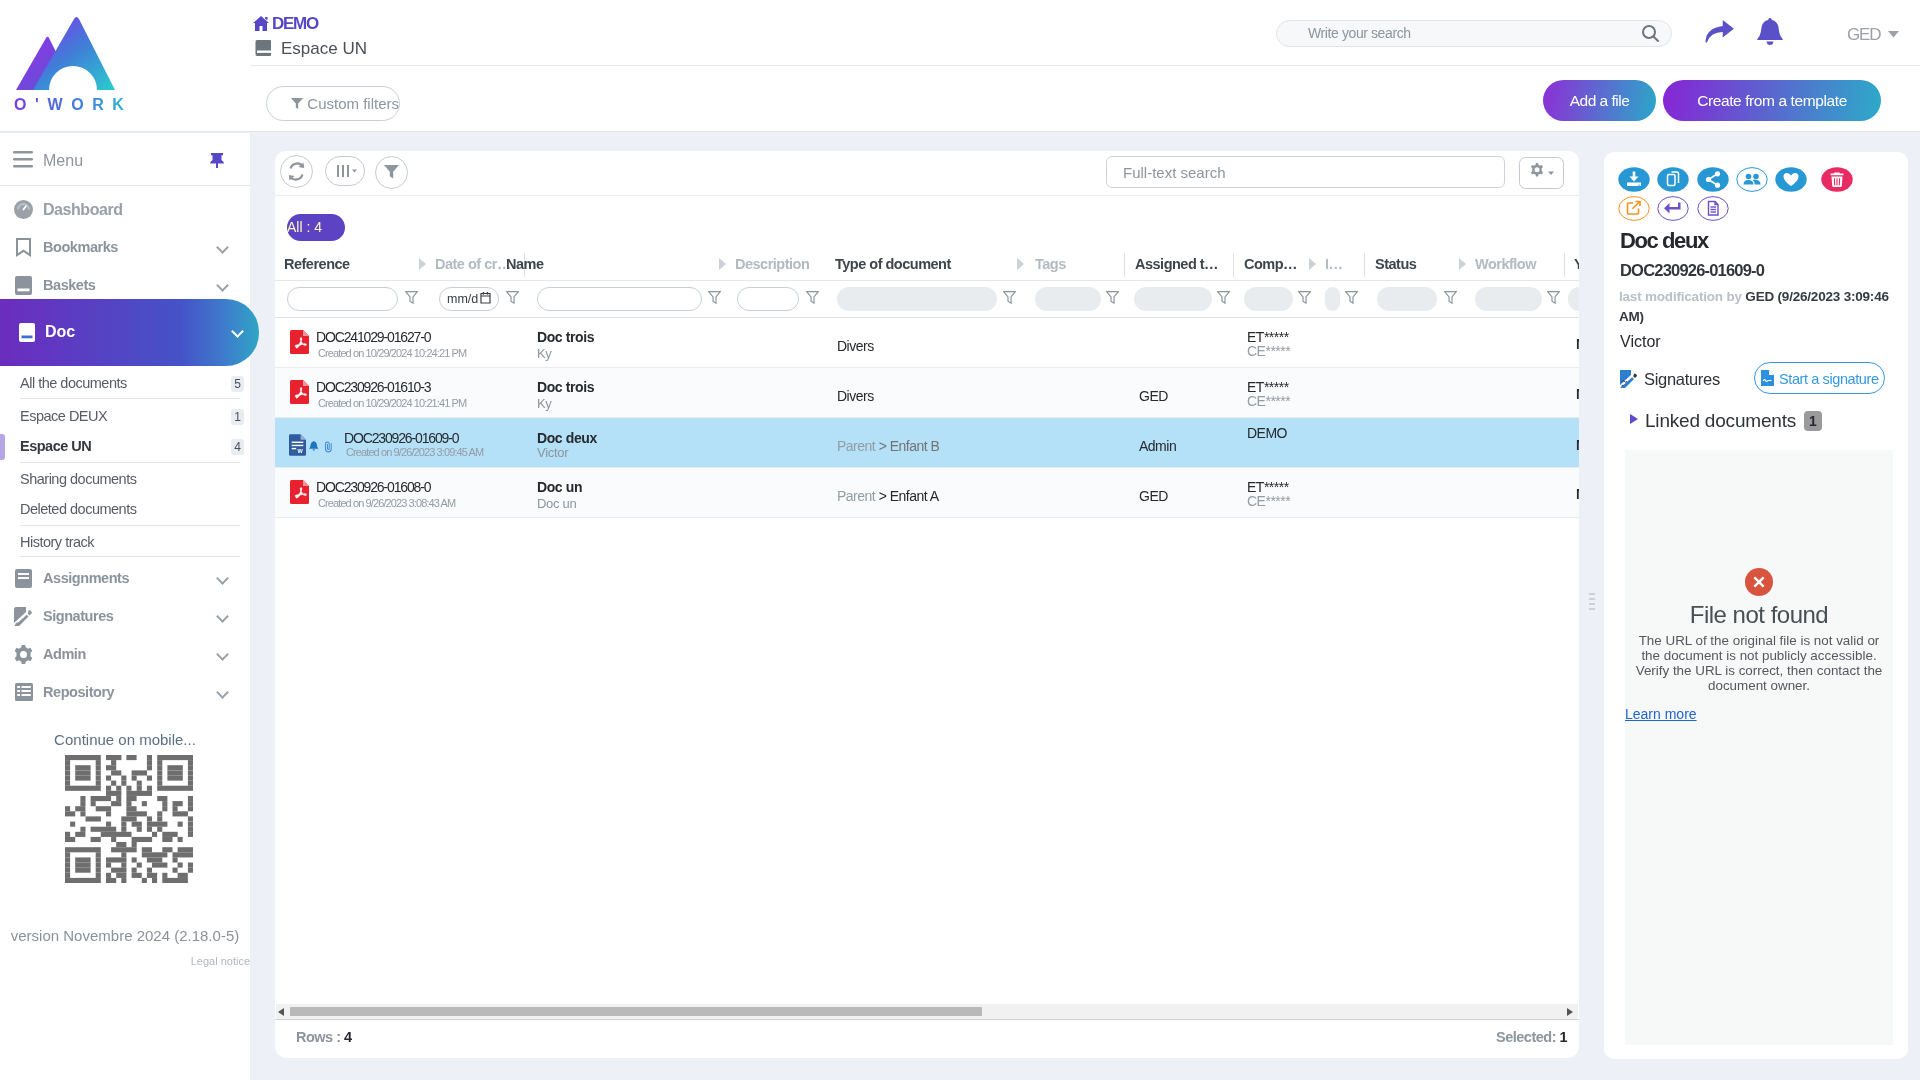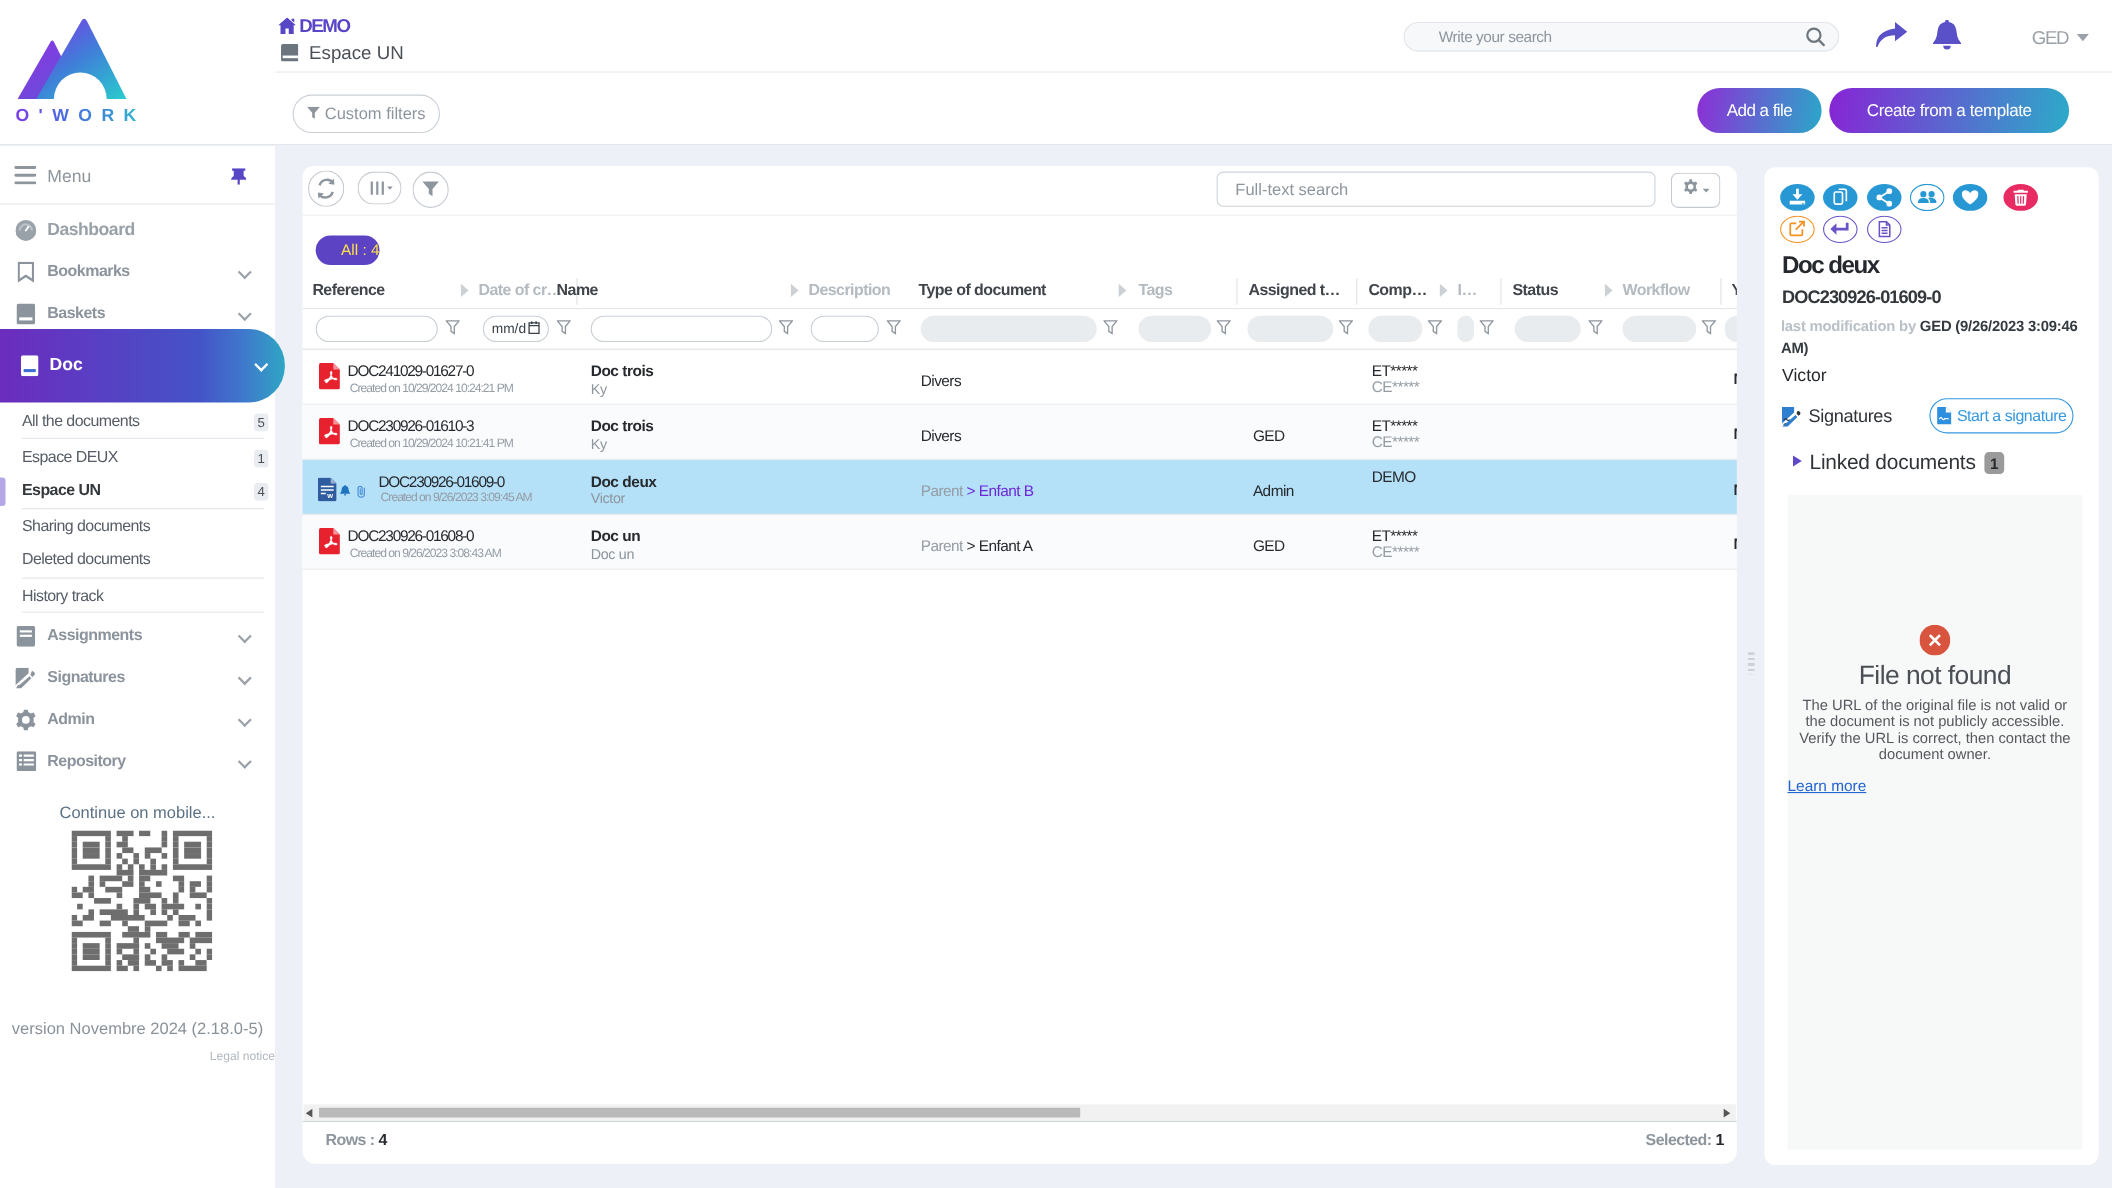--- a/index.html
+++ b/index.html
@@ -3,41 +3,41 @@
 <meta charset="utf-8">
 <style>
 *{margin:0;padding:0;box-sizing:border-box;}
 html,body{width:1920px;height:1080px;overflow:hidden;}
 body{background:#edf0f6;font-family:"Liberation Sans",sans-serif;position:relative;}
 .abs{position:absolute;}
 .hdr{left:0;top:0;width:1920px;height:132px;background:#fff;border-bottom:1px solid #e2e6ea;}
 .hline{left:250px;top:65px;width:1670px;height:1px;background:#e6e9ed;}
 .demo{left:272px;top:14px;font-size:17px;letter-spacing:-1.3px;font-weight:bold;color:#5746c6;}
 .espun{left:281px;top:39px;font-size:17px;color:#4a5056;}
-.chip{left:266px;top:86px;width:134px;height:35px;border:1px solid #c9cfd5;border-radius:18px;color:#8d959d;font-size:15px;line-height:33px;text-align:center;background:#fff;}
+.chip{left:266px;top:86px;width:134px;height:35px;border:1px solid #c9cfd5;border-radius:18px;color:#8d959d;font-size:15px;line-height:33px;text-align:right;background:#fff;}
 .search{left:1276px;top:20px;width:396px;height:27px;background:#f6f8fa;border:1px solid #e1e5e9;border-radius:14px;color:#8d959d;font-size:14px;letter-spacing:-0.4px;line-height:25px;padding-left:31px;}
 .ged{left:1847px;top:25px;font-size:17px;letter-spacing:-1.2px;color:#9aa1a8;}
 .btn1{left:1543px;top:80px;width:113px;height:41px;border-radius:21px;background:linear-gradient(100deg,#8d2ed6,#2aa8c9);color:#fff;font-size:15.5px;letter-spacing:-0.5px;text-align:center;line-height:41px;}
 .btn2{left:1663px;top:80px;width:218px;height:41px;border-radius:21px;background:linear-gradient(100deg,#8724d5,#2cabc9);color:#fff;font-size:15.5px;letter-spacing:-0.4px;text-align:center;line-height:41px;}
 .sbar{left:0;top:133px;width:250px;height:947px;background:#fff;}
 .menurow{left:0;top:133px;width:250px;height:53px;background:#fff;border-bottom:1px solid #e4e7eb;}
 .menutxt{left:43px;top:152px;font-size:16px;color:#8d959d;}
 .mitem{font-size:14.5px;letter-spacing:-0.45px;font-weight:bold;color:#8b939c;}
 .sitem{font-size:14.5px;letter-spacing:-0.5px;color:#565d66;}
 .badge{width:13px;height:16px;background:#e9ecf1;border-radius:3px;color:#4a5056;font-size:12px;text-align:center;line-height:16px;font-weight:normal;}
 .chev{width:9px;height:9px;border-right:2px solid #9aa1a8;border-bottom:2px solid #9aa1a8;transform:rotate(45deg);}
 .docpill{left:0;top:299px;width:259px;height:67px;background:linear-gradient(90deg,#6c2cbe,#4453c8 70%,#3f7acc 86%,#2fa6c4);border-radius:0 33px 33px 0;}
 .indicator{left:0;top:434px;width:5px;height:26px;background:#b5a6e6;border-radius:0 3px 3px 0;}
 .qrlabel{left:0;top:731px;width:250px;text-align:center;font-size:15px;color:#5b7083;}
 .version{left:0;top:927px;width:250px;text-align:center;font-size:15px;color:#8a9299;}
 .legal{left:0;top:955px;width:250px;text-align:right;font-size:11px;color:#b0b7bd;}
 .card{left:275px;top:151px;width:1304px;height:907px;background:#fff;border-radius:10px 10px 12px 12px;}
 .toolbrd{left:275px;top:195px;width:1304px;height:1px;background:#ebedf0;}
 .ftsearch{left:1106px;top:156px;width:399px;height:32px;border:1px solid #ced4da;border-radius:6px;color:#8d959d;font-size:15px;line-height:31px;padding-left:16px;background:#fff;}
-.allpill{left:287px;top:214px;width:58px;height:27px;background:#5c43c4;border-radius:14px;color:#fde047;font-size:14px;text-align:right;line-height:27px;}
+.allpill{left:287px;top:214px;width:58px;height:27px;background:#5c43c4;border-radius:14px;color:#fef9c3;font-size:14px;text-align:left;line-height:27px;}
 .th{font-size:14.5px;letter-spacing:-0.5px;font-weight:bold;color:#40454b;top:256px;}
 .thg{font-size:14.5px;letter-spacing:-0.5px;font-weight:bold;color:#b3bac0;top:256px;}
 .vsep{top:253px;width:1px;height:24px;background:#dde1e5;}
 .hbrd{left:275px;top:280px;width:1304px;height:1px;background:#e4e7ea;}
 .fbrd{left:275px;top:317px;width:1304px;height:1px;background:#dde1e5;}
 .fin{top:287px;height:24px;background:#fff;border:1px solid #c8cfd6;border-radius:12px;}
 .fing{top:287px;height:24px;background:#e9ecef;border-radius:12px;}
 .funnel{top:291px;}
 .row{left:275px;width:1304px;height:50px;}
 .rbrd{left:275px;width:1304px;height:1px;background:#e9ecef;}
@@ -353,21 +353,21 @@
 <svg class="abs" style="left:309px;top:440px" width="9.5" height="12" viewBox="0 0 13 14">
     <path d="M6.5 0 Q7.4 0 7.4 1 Q10.2 1.6 10.7 4.7 Q11 7.5 11.7 8.9 Q12.7 10.1 12.9 10.8 L0.1 10.8 Q0.3 10.1 1.3 8.9 Q2 7.5 2.3 4.7 Q2.8 1.6 5.6 1 Q5.6 0 6.5 0 Z M5 11.6 L8 11.6 Q7.8 13.4 6.5 13.4 Q5.2 13.4 5 11.6 Z" fill="#1f74c0"></path>
   </svg>
 <svg class="abs" style="left:323px;top:440px" width="10" height="13" viewBox="0 0 14 16">
     <path d="M11.5 4 L11.5 11.5 A 4 4 0 0 1 3.5 11.5 L3.5 4.5 A 2.6 2.6 0 0 1 8.7 4.5 L8.7 11 A 1.2 1.2 0 0 1 6.3 11 L6.3 5" fill="none" stroke="#4a90d9" stroke-width="1.5" stroke-linecap="round"></path>
   </svg>
 <div class="abs ref" style="left:344px;top:430px">DOC230926-01609-0</div>
 <div class="abs sub" style="left:346px;top:446px">Created on 9/26/2023 3:09:45 AM</div>
 <div class="abs nm" style="left:537px;top:430px">Doc deux</div>
 <div class="abs nsub" style="left:537px;top:445px">Victor</div>
-<div class="abs gcell" style="left:837px;top:438px">Parent <span style="color:#6d28d9">&gt; Enfant B</span></div>
+<div class="abs gcell" style="left:837px;top:438px">Parent <span style="color:#737373">&gt; Enfant B</span></div>
 <div class="abs cell" style="left:1139px;top:438px">Admin</div>
 <div class="abs cell" style="left:1247px;top:425px">DEMO</div>
 <div class="abs nm" style="left:1576px;top:437px">N</div>
 
 <svg class="abs" style="left:290px;top:480px" width="19" height="24" viewBox="0 0 19 24">
     <path d="M0 1.5 Q0 0 1.5 0 L13 0 L19 6 L19 22.5 Q19 24 17.5 24 L1.5 24 Q0 24 0 22.5 Z" fill="#e8212e"></path>
     <path d="M13 0 L19 6 L13 6 Z" fill="#f5959b"></path>
     <path d="M5.2 16.8 Q4.2 15.6 5.8 15.1 Q7.3 14.6 9 14.2 Q10 12.6 10.6 11 Q10 9.2 10.2 8.2 Q10.5 7.2 11.4 7.5 Q12.3 7.9 11.9 9.5 Q11.7 10.5 11.4 11.4 Q12.2 12.9 13.3 13.7 Q15 13.5 15.9 13.8 Q16.9 14.2 16.5 15 Q16 15.8 14.6 15.4 Q13.5 15.1 12.6 14.6 Q10.8 15 9.6 15.4 Q8.6 17 7.6 17.8 Q6.6 18.5 6 17.9 Q5.4 17.3 6.4 16.3 Z" fill="#fff" stroke="#fff" stroke-width="0.3"></path>
   </svg>
 <div class="abs ref" style="left:316px;top:479px">DOC230926-01608-0</div>

